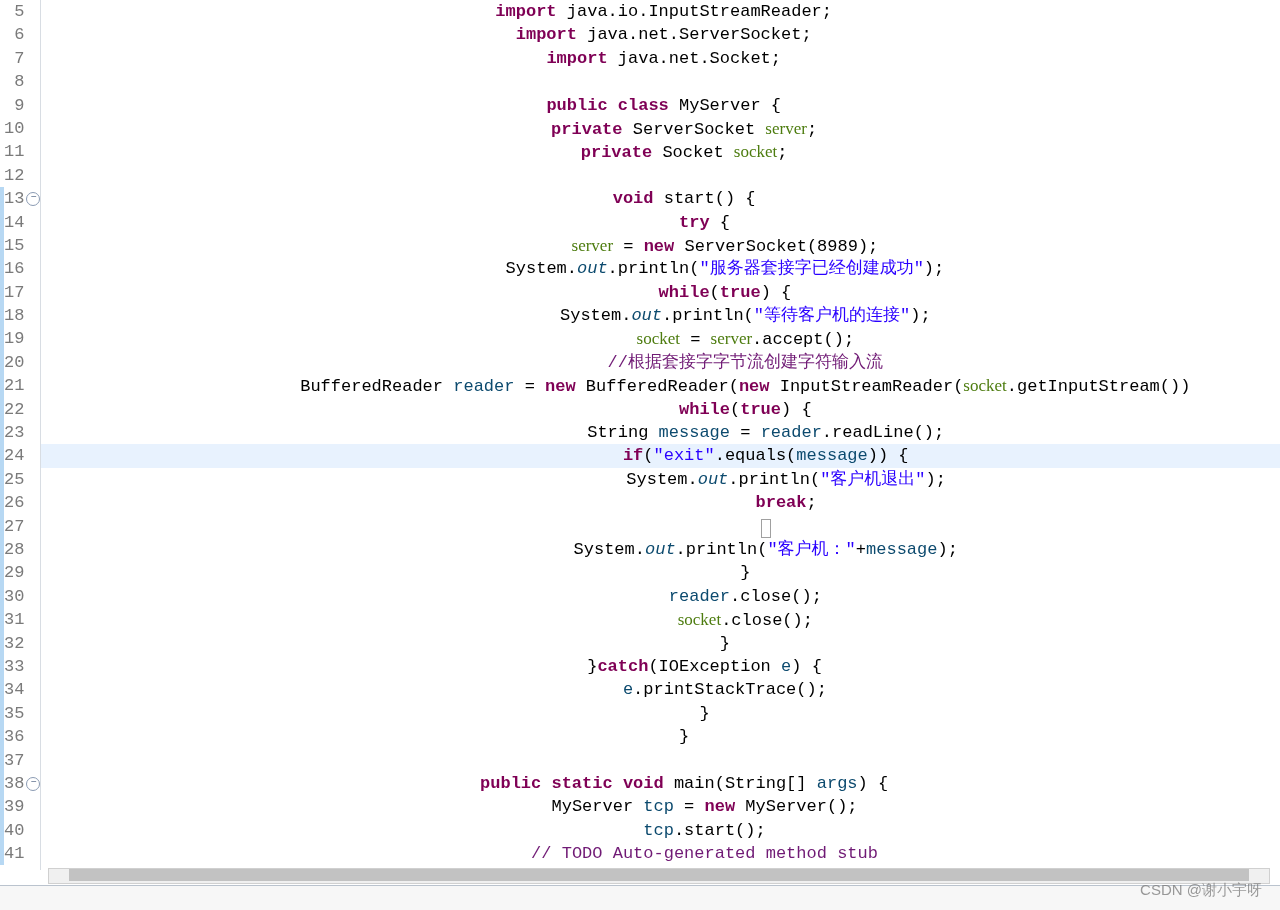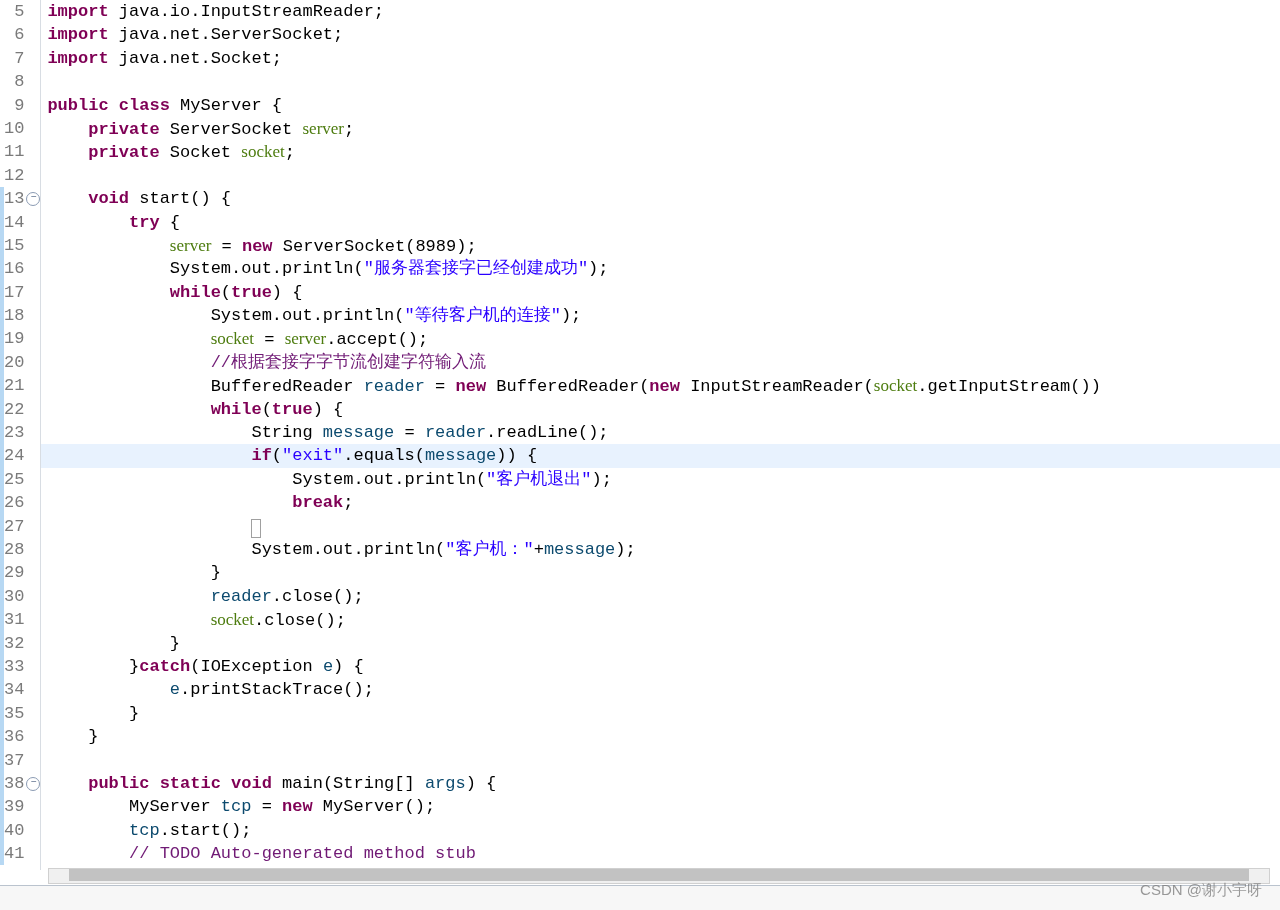--- a/index.html
+++ b/index.html
@@ -63,30 +63,31 @@
   .code-area {
     flex: 1 1 auto;
     position: relative;
     overflow: hidden;
   }
   .code-line {
     height: 23.4px;
     line-height: 23.4px;
     white-space: pre;
     padding-left: 6px;
+    text-align: center;
   }
   .code-line.highlight {
     background: #e8f2fe;
   }
   .kw { color: #7f0055; font-weight: bold; } 
   .str { color: #2a00ff; }
   .cm { color: #701a75; }
   .var { color: #0c4a6e; }
   .fld { color: #4d7c0f; font-family: Liberation Serif, serif; }
-  .sfld { color: #000000; }
+  .sfld { color: #0c4a6e; font-style: italic; }
   .cursor-box {
     display: inline-block;
     width: 8px;
     height: 17px;
     border: 1px solid #a0a0a0;
     vertical-align: text-top;
     margin-top: 2px;
     background: #ffffff;
   }
   .scrollbar-h {

